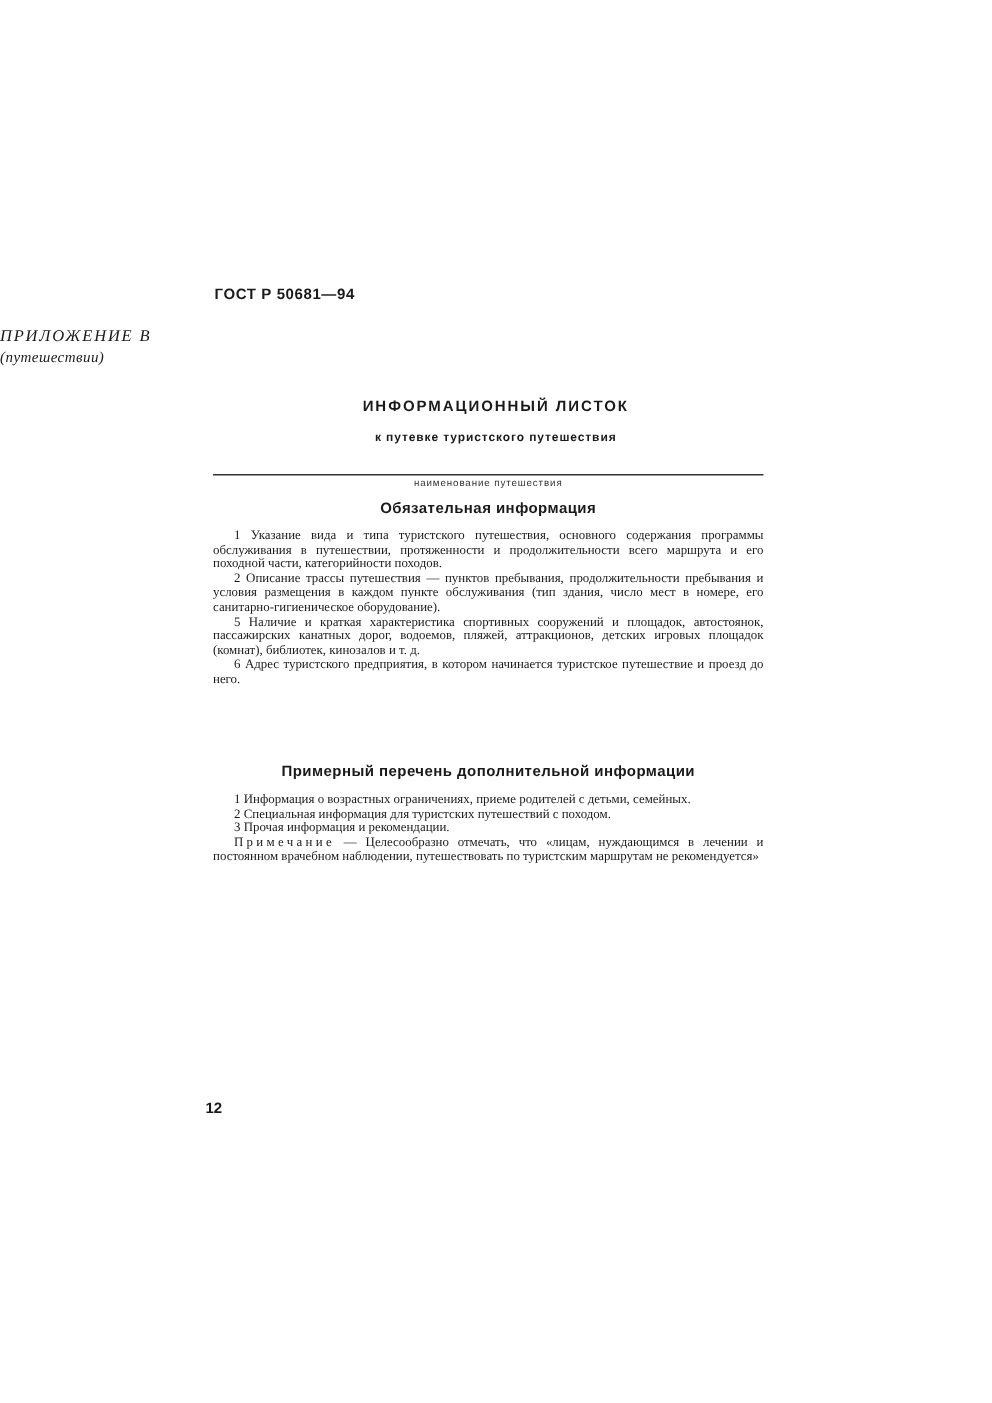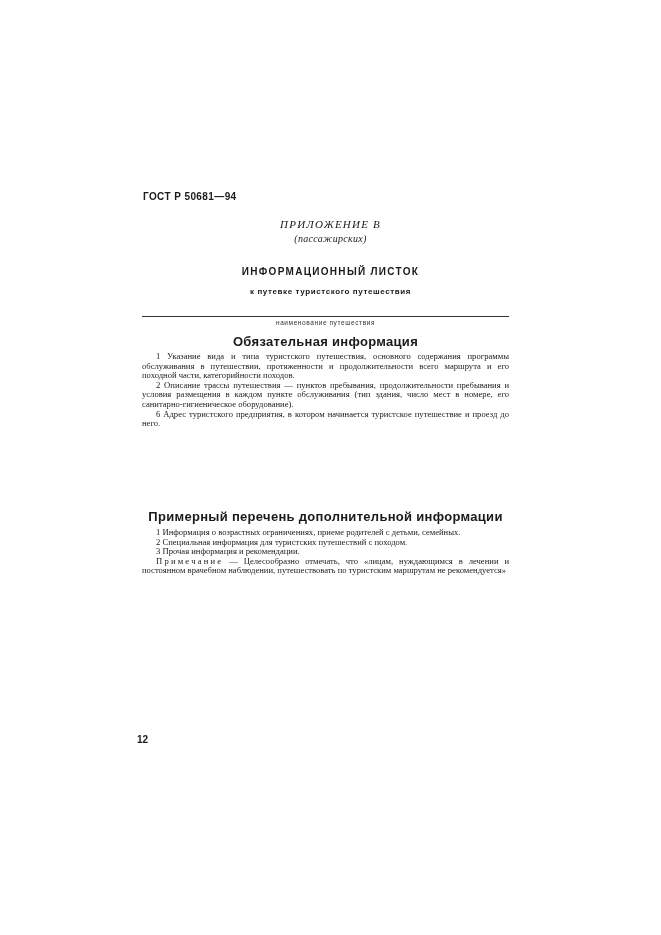--- a/index.html
+++ b/index.html
@@ -1,64 +1,65 @@
 <!DOCTYPE html>
 <html><head>
   <meta charset="utf-8">
   <style>
     html, body { margin: 0; padding: 0; background: #ffffff; }
     body { width: 661px; height: 935px; position: relative; overflow: hidden;
            font-family: "Liberation Serif", "DejaVu Serif", serif; color: #1a1a1a; }
     .abs { position: absolute; }
     .header-code { left: 143px; top: 191px; font-family: "Liberation Sans", "DejaVu Sans", sans-serif;
                    font-weight: bold; font-size: 10px; letter-spacing: 0.4px; }
-    .appendix { left: 0; width: 661px; text-align: center; font-style: italic; }
+    .appendix { left: 0; width: 661px; font-style: italic; }
     .appendix-title { top: 218px; font-size: 11px; letter-spacing: 1.2px; }
     .appendix-sub { top: 233px; font-size: 10px; letter-spacing: 0.3px; }
     .doc-title { left: 0; width: 661px; top: 266px; text-align: center;
                  font-family: "Liberation Sans", "DejaVu Sans", sans-serif; font-weight: bold;
                  font-size: 10px; letter-spacing: 1.3px; }
     .doc-subtitle { left: 0; width: 661px; top: 287px; text-align: center;
                     font-family: "Liberation Sans", "DejaVu Sans", sans-serif; font-weight: bold;
                     font-size: 8px; letter-spacing: 0.6px; }
     .fill-line { left: 142px; top: 316px; width: 367px; height: 0; border-top: 1px solid #333; }
     .fill-caption { left: 142px; width: 367px; top: 319px; text-align: center;
                     font-family: "Liberation Sans", "DejaVu Sans", sans-serif; font-size: 6.5px;
                     letter-spacing: 0.6px; color: #333; }
     .section-heading { left: 142px; width: 367px; text-align: center;
                        font-family: "Liberation Sans", "DejaVu Sans", sans-serif; font-weight: bold;
-                       font-size: 13px; letter-spacing: 0.3px; }
+                       font-size: 10px; letter-spacing: 0.3px; }
     .sec1-heading { top: 334px; }
     .sec2-heading { top: 509px; }
     .text-block { left: 142px; width: 367px; font-size: 8.6px; line-height: 9.6px; text-align: justify; }
     .text-block p { margin: 0; text-indent: 14px; }
     .sec1-body { top: 352px; }
     .sec2-body { top: 528px; }
     .spaced { letter-spacing: 2.2px; }
     .page-number { left: 137px; top: 734px; font-family: "Liberation Sans", "DejaVu Sans", sans-serif;
                    font-weight: bold; font-size: 10px; }
   </style>
 </head>
 <body>
 
 <div class="abs header-code">ГОСТ Р 50681—94</div>
 
 <div class="abs appendix appendix-title">ПРИЛОЖЕНИЕ В</div>
-<div class="abs appendix appendix-sub">(пассажирских)</div>
+<div class="abs appendix appendix-sub">(путешествии)</div>
 
 <div class="abs doc-title">ИНФОРМАЦИОННЫЙ ЛИСТОК</div>
 <div class="abs doc-subtitle">к путевке туристского путешествия</div>
 
 <div class="abs fill-line"></div>
 <div class="abs fill-caption">наименование путешествия</div>
 
 <div class="abs section-heading sec1-heading">Обязательная информация</div>
 <div class="abs text-block sec1-body">
   <p>1 Указание вида и типа туристского путешествия, основного содержания программы обслуживания в путешествии, протяженности и продолжительности всего маршрута и его походной части, категорийности походов.</p>
   <p>2 Описание трассы путешествия — пунктов пребывания, продолжительности пребывания и условия размещения в каждом пункте обслуживания (тип здания, число мест в номере, его санитарно-гигиеническое оборудование).</p>
+  <p>5 Наличие и краткая характеристика спортивных сооружений и площадок, автостоянок, пассажирских канатных дорог, водоемов, пляжей, аттракционов, детских игровых площадок (комнат), библиотек, кинозалов и т. д.</p>
   <p>6 Адрес туристского предприятия, в котором начинается туристское путешествие и проезд до него.</p>
 </div>
 
 <div class="abs section-heading sec2-heading">Примерный перечень дополнительной информации</div>
 <div class="abs text-block sec2-body">
   <p>1 Информация о возрастных ограничениях, приеме родителей с детьми, семейных.</p>
   <p>2 Специальная информация для туристских путешествий с походом.</p>
   <p>3 Прочая информация и рекомендации.</p>
   <p><span class="spaced">Примечание</span><span> — Целесообразно отмечать, что «лицам, нуждающимся в лечении и постоянном врачебном наблюдении, путешествовать по туристским маршрутам не рекомендуется»</span></p>
 </div>

